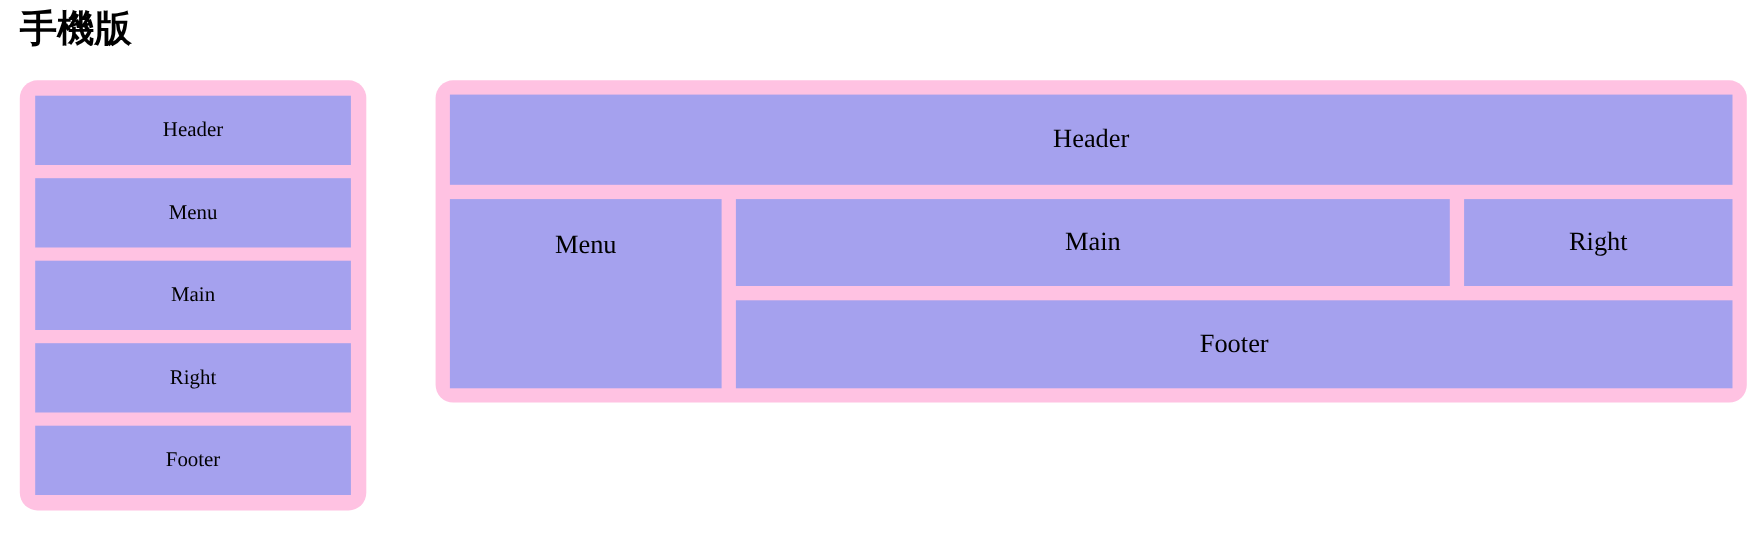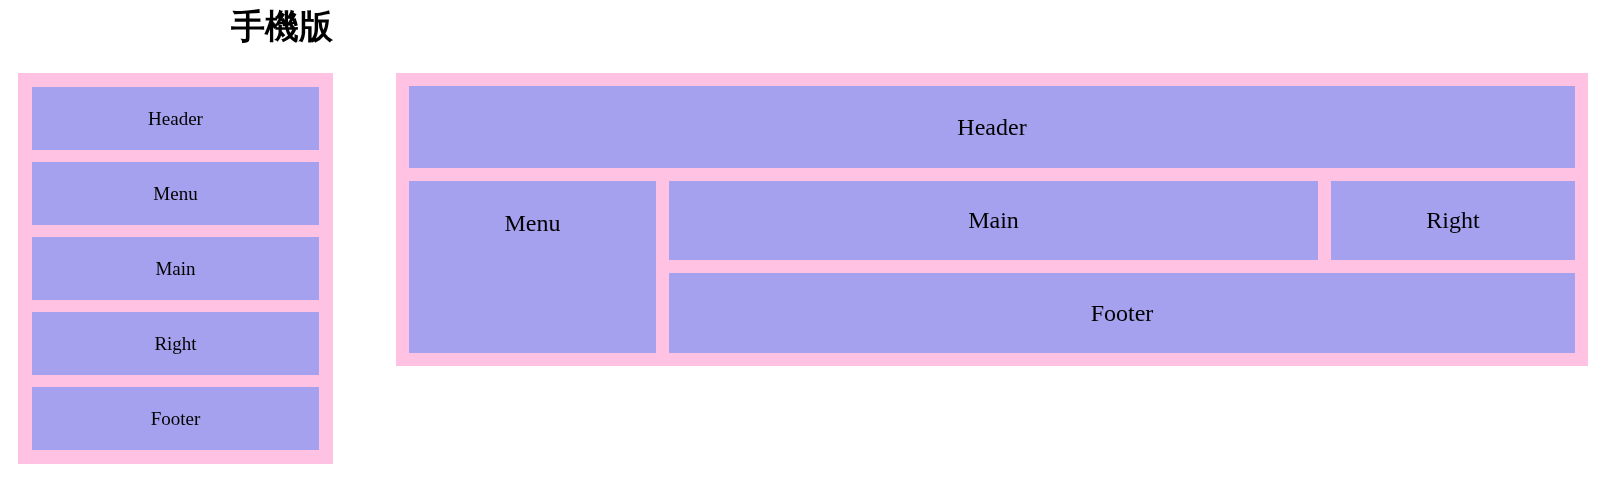--- a/index.html
+++ b/index.html
@@ -12,39 +12,40 @@
     width: 1600px;
     height: 489px;
     background: var(--page-bg, #ffffff);
     overflow: hidden;
     font-family: "Liberation Serif", serif;
   }
   .section-title {
     position: absolute;
     top: 9px;
     line-height: 1;
-    text-align: right;
+    text-align: left;
     font-family: "DejaVu Sans", sans-serif;
     font-weight: bold;
     font-size: 34px;
     color: var(--title-color, #000000);
   }
   .mobile-title {
     left: 18px;
     width: 315px;
   }
   .desktop-title {
     left: 396px;
     width: 1192px;
   }
   .layout-container {
     position: absolute;
     box-sizing: border-box;
     background: var(--pink, #ffc2e2);
     display: grid;
+    border-radius: 16px;
   }
   .mobile-container {
     left: 18px;
     top: 73px;
     width: 315px;
     height: 391px;
     padding: 14px;
     grid-template-rows: repeat(5, 1fr);
     row-gap: 12px;
   }

